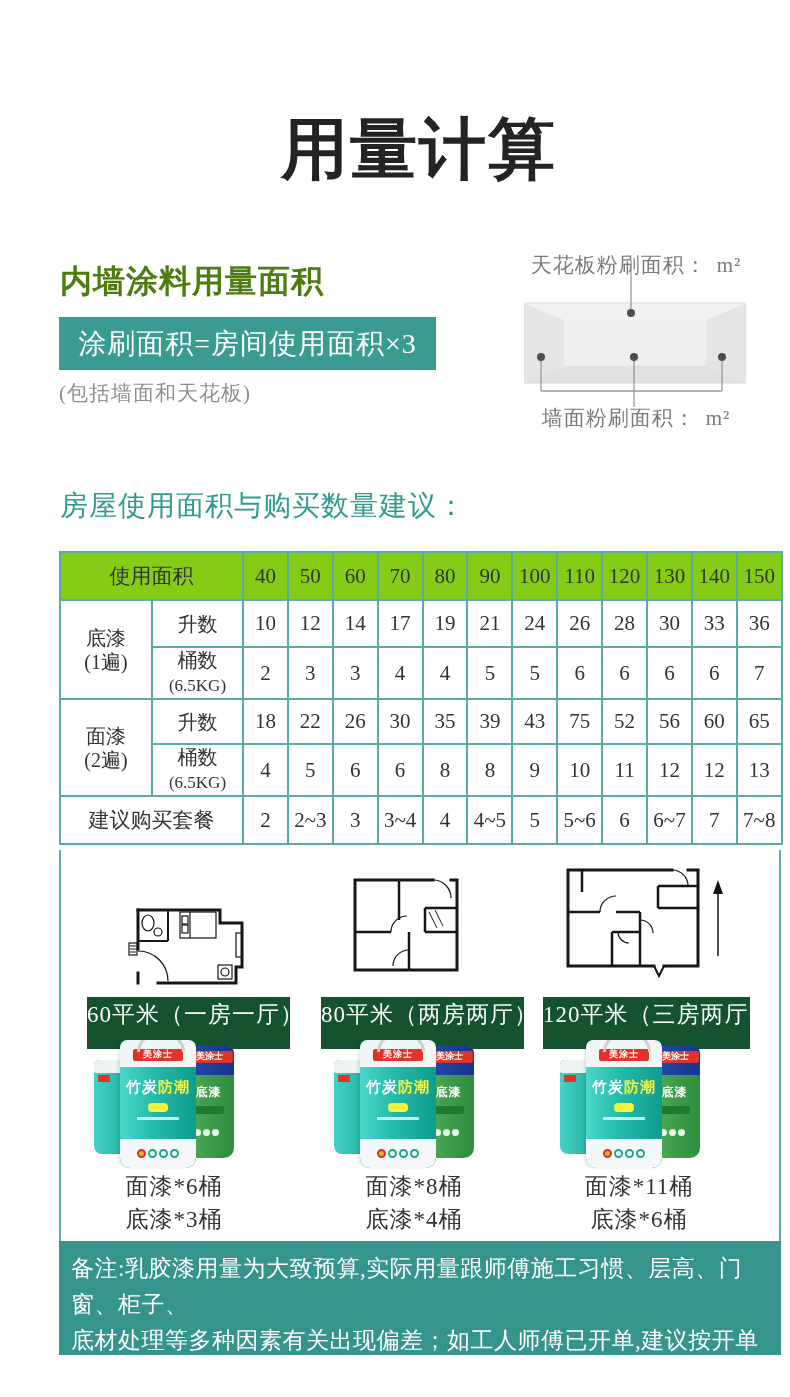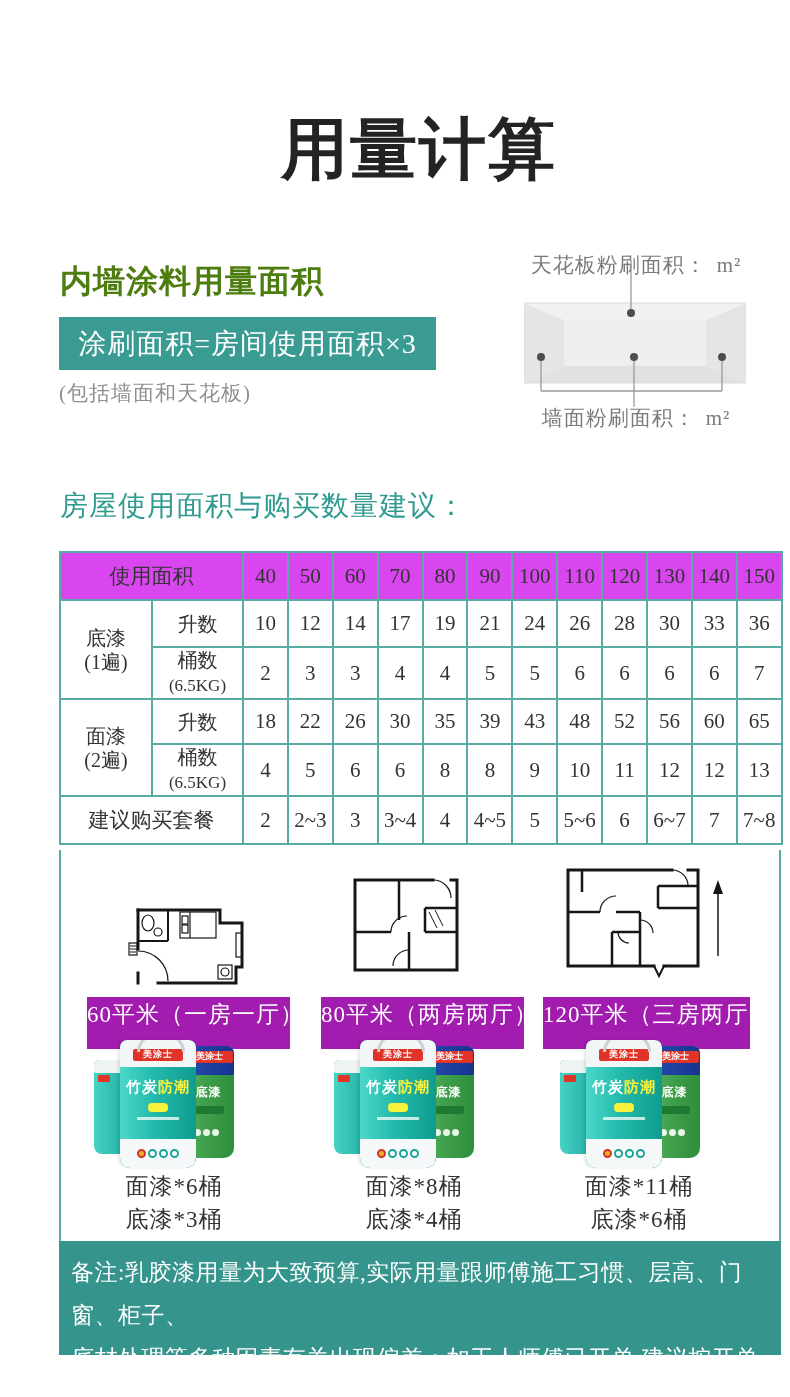--- a/index.html
+++ b/index.html
@@ -43,38 +43,38 @@
   }
   
   table.usage{
     position:absolute;left:35px;top:551px;width:722px;
     border-collapse:collapse;table-layout:fixed;
   }
   table.usage td,table.usage th{
     border:2px solid #58aca4;text-align:center;vertical-align:middle;
     font-weight:400;color:#333333;padding:0;
   }
-  table.usage th{background:#d946ef;font-size:21px;font-weight:400;}
+  table.usage th{background:#84cc16;font-size:21px;font-weight:400;}
   .r-head{height:48px;}
   .r-liters1{height:47px;}
   .r-buckets1{height:51px;}
   .r-liters2{height:45px;}
   .r-buckets2{height:48px;}
   .r-suggest{height:48px;}
   .cell-num{font-size:21px;color:#2f2f2f;}
   .cell-label{font-size:20px;line-height:24px;}
   .cell-sub{font-size:17px;}
   
   .side-frame{
     position:absolute;left:35px;top:850px;width:722px;height:391px;
     border-left:2px solid #58aca4;border-right:2px solid #58aca4;box-sizing:border-box;
   }
   .floorplan{position:absolute;}
   .plan-bar{
-    position:absolute;top:997px;height:52px;background:#a21caf;color:#ffffff;
+    position:absolute;top:997px;height:52px;background:#14532d;color:#ffffff;
     font-size:23px;line-height:36px;text-align:right;letter-spacing:1px;white-space:nowrap;
   }
   
   .bgroup{position:absolute;top:1040px;width:140px;height:128px;}
   .bkt{position:absolute;box-sizing:border-box;overflow:hidden;}
   .bkt-left{
     left:0;top:20px;width:40px;height:94px;border-radius:5px 5px 8px 8px;
     background:linear-gradient(90deg,#45d2c4,#1ba99b);
   }
   .bkt-left .lid{height:13px;background:#eef4f3;border-radius:5px 5px 2px 2px;}
@@ -123,21 +123,21 @@
   .bkt-main .base i.multi{border-color:#d23327;background:#e8b02c;}
   .bucket-label{
     position:absolute;top:1170px;width:200px;margin:0;text-align:center;
     font-size:23px;line-height:33px;color:#333333;letter-spacing:1px;
   }
   
   .note-box{
     position:absolute;left:35px;top:1241px;width:722px;height:114px;
     background:#35958d;color:#ffffff;box-sizing:border-box;padding:10px 12px 0;
   }
-  .note-box p{margin:0;font-size:23px;line-height:43px;letter-spacing:0.5px;}
+  .note-box p{margin:0;font-size:23px;line-height:36px;letter-spacing:0.5px;}
   .note-box p.strong{font-size:27px;font-weight:700;line-height:38px;margin-top:1px;}
 </style>
 </head>
 <body>
 
 <div class="canvas">
 
   <h1 class="page-title">用量计算</h1>
 
   <h2 class="sec1-heading">内墙涂料用量面积</h2>
@@ -232,21 +232,21 @@
     <tr class="r-liters2">
       <td rowspan="2" class="cell-label"><span>面漆</span><br><span>(2遍)</span></td>
       <td class="cell-label">升数</td>
       <td class="cell-num">18</td>
       <td class="cell-num">22</td>
       <td class="cell-num">26</td>
       <td class="cell-num">30</td>
       <td class="cell-num">35</td>
       <td class="cell-num">39</td>
       <td class="cell-num">43</td>
-      <td class="cell-num">48</td>
+      <td class="cell-num">75</td>
       <td class="cell-num">52</td>
       <td class="cell-num">56</td>
       <td class="cell-num">60</td>
       <td class="cell-num">65</td>
     </tr>
     <tr class="r-buckets2">
       <td class="cell-label"><span>桶数</span><br><span class="cell-sub">(6.5KG)</span></td>
       <td class="cell-num">4</td>
       <td class="cell-num">5</td>
       <td class="cell-num">6</td>

